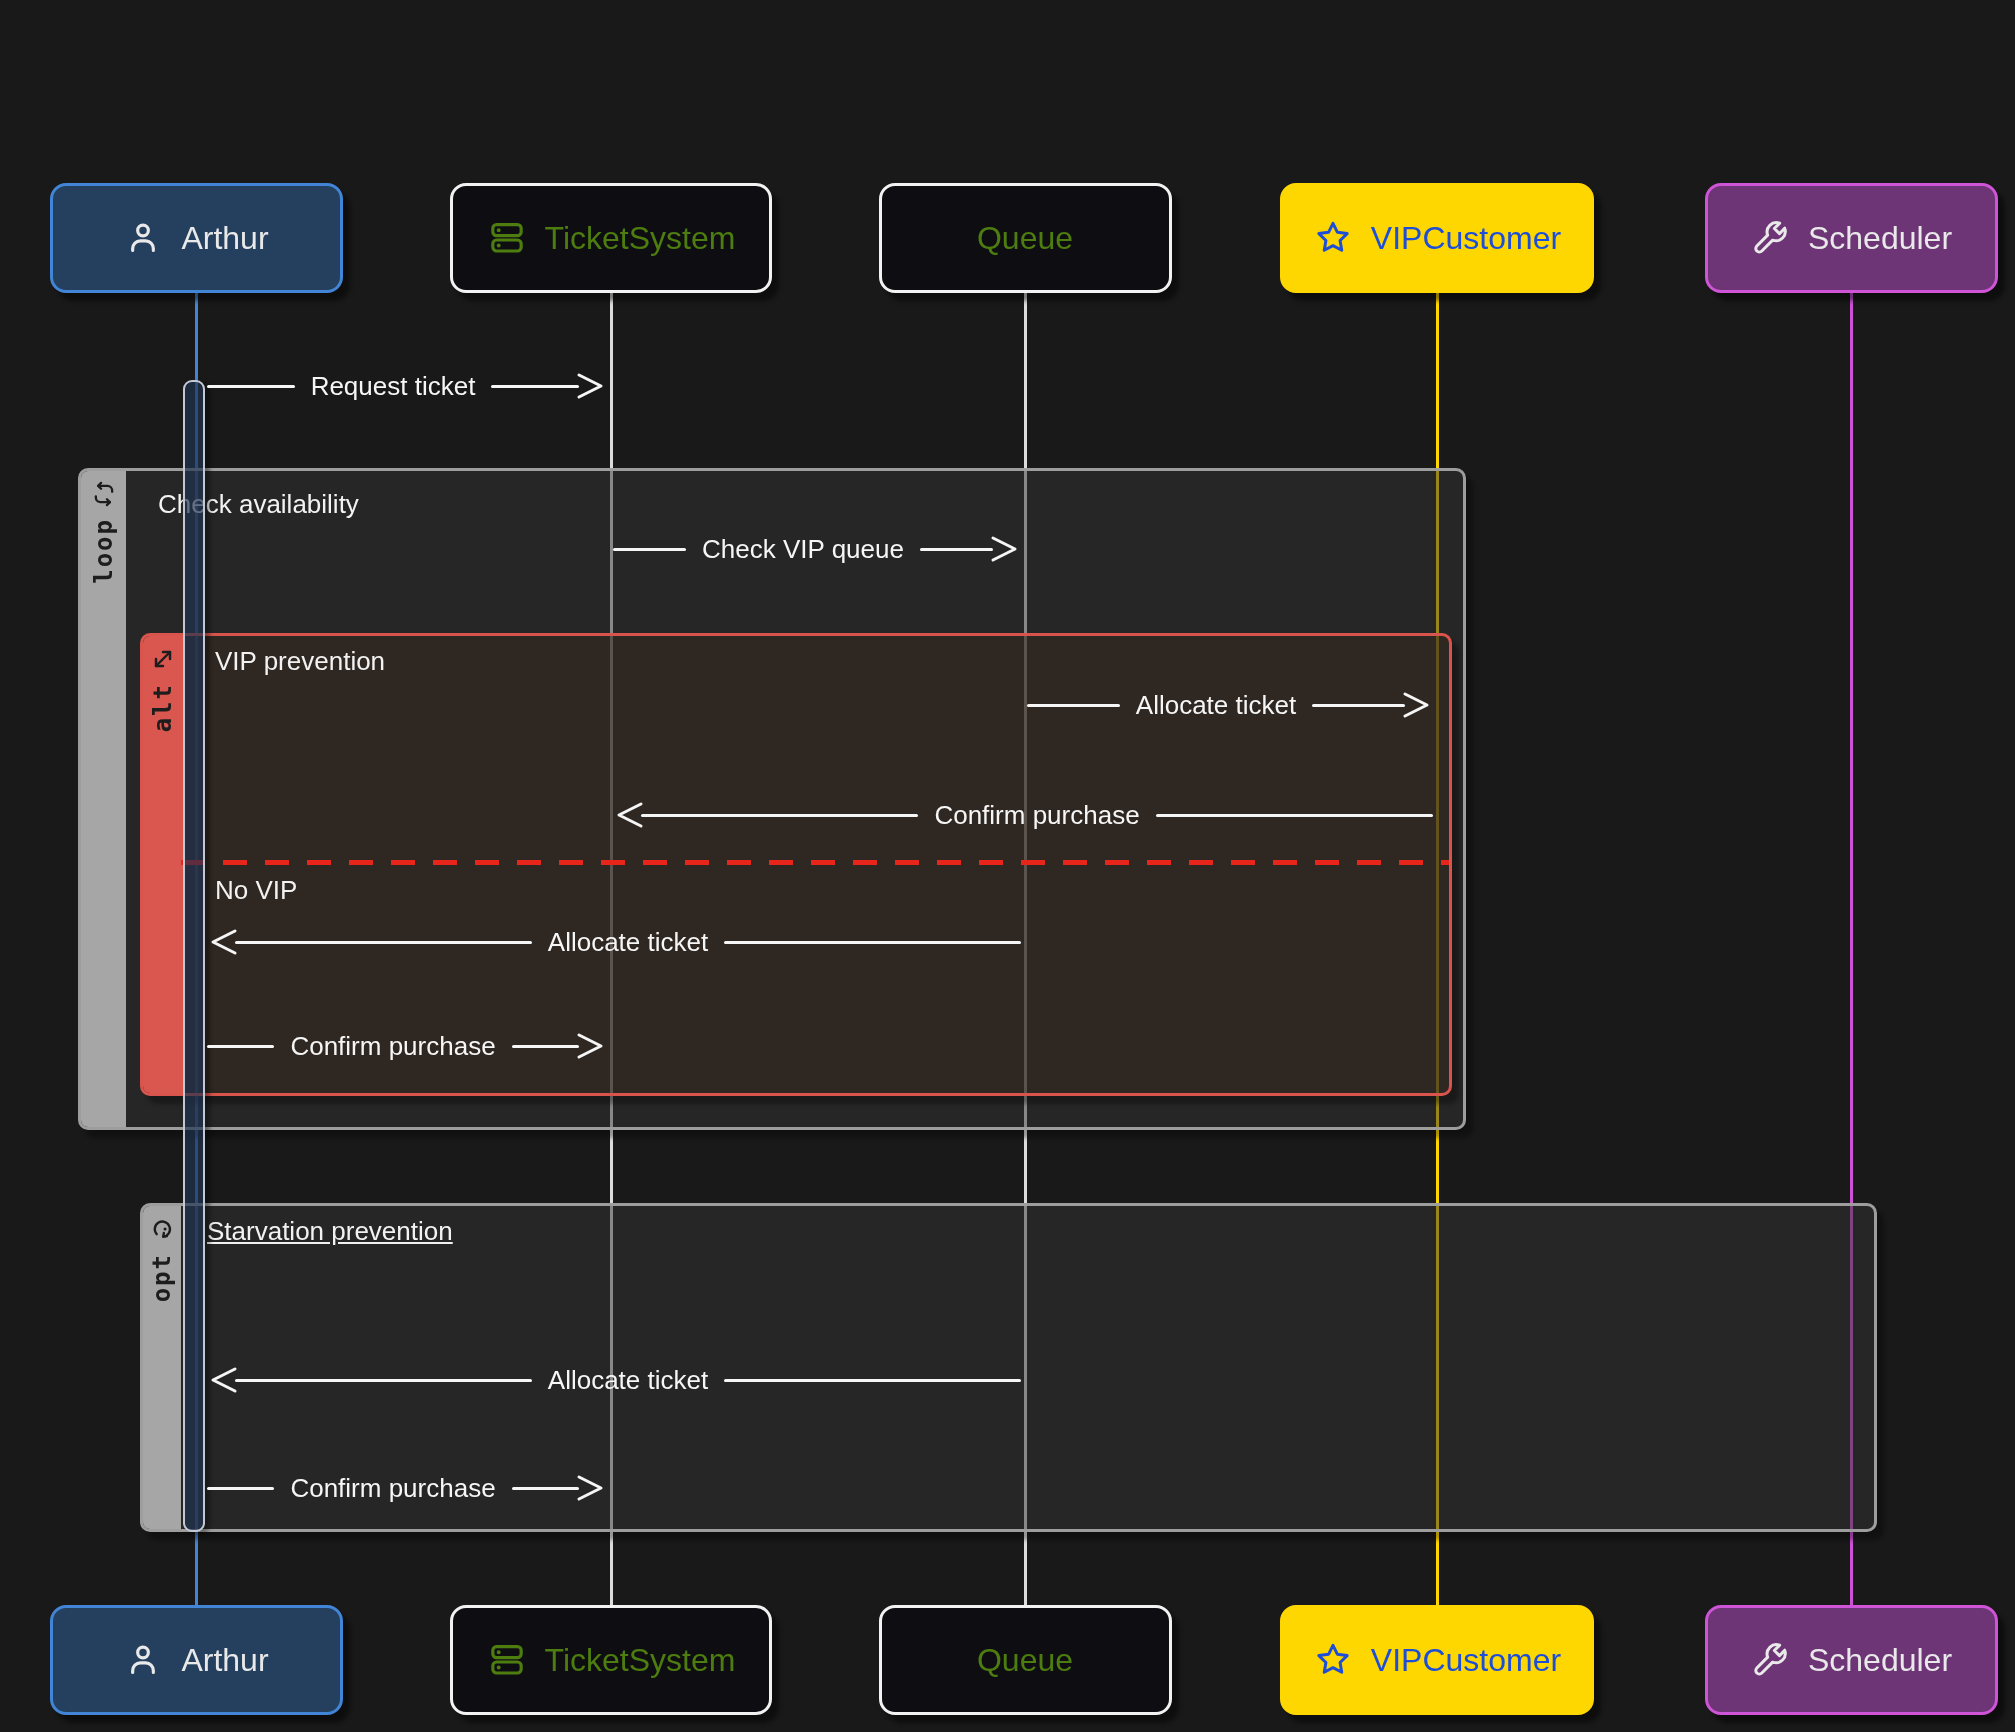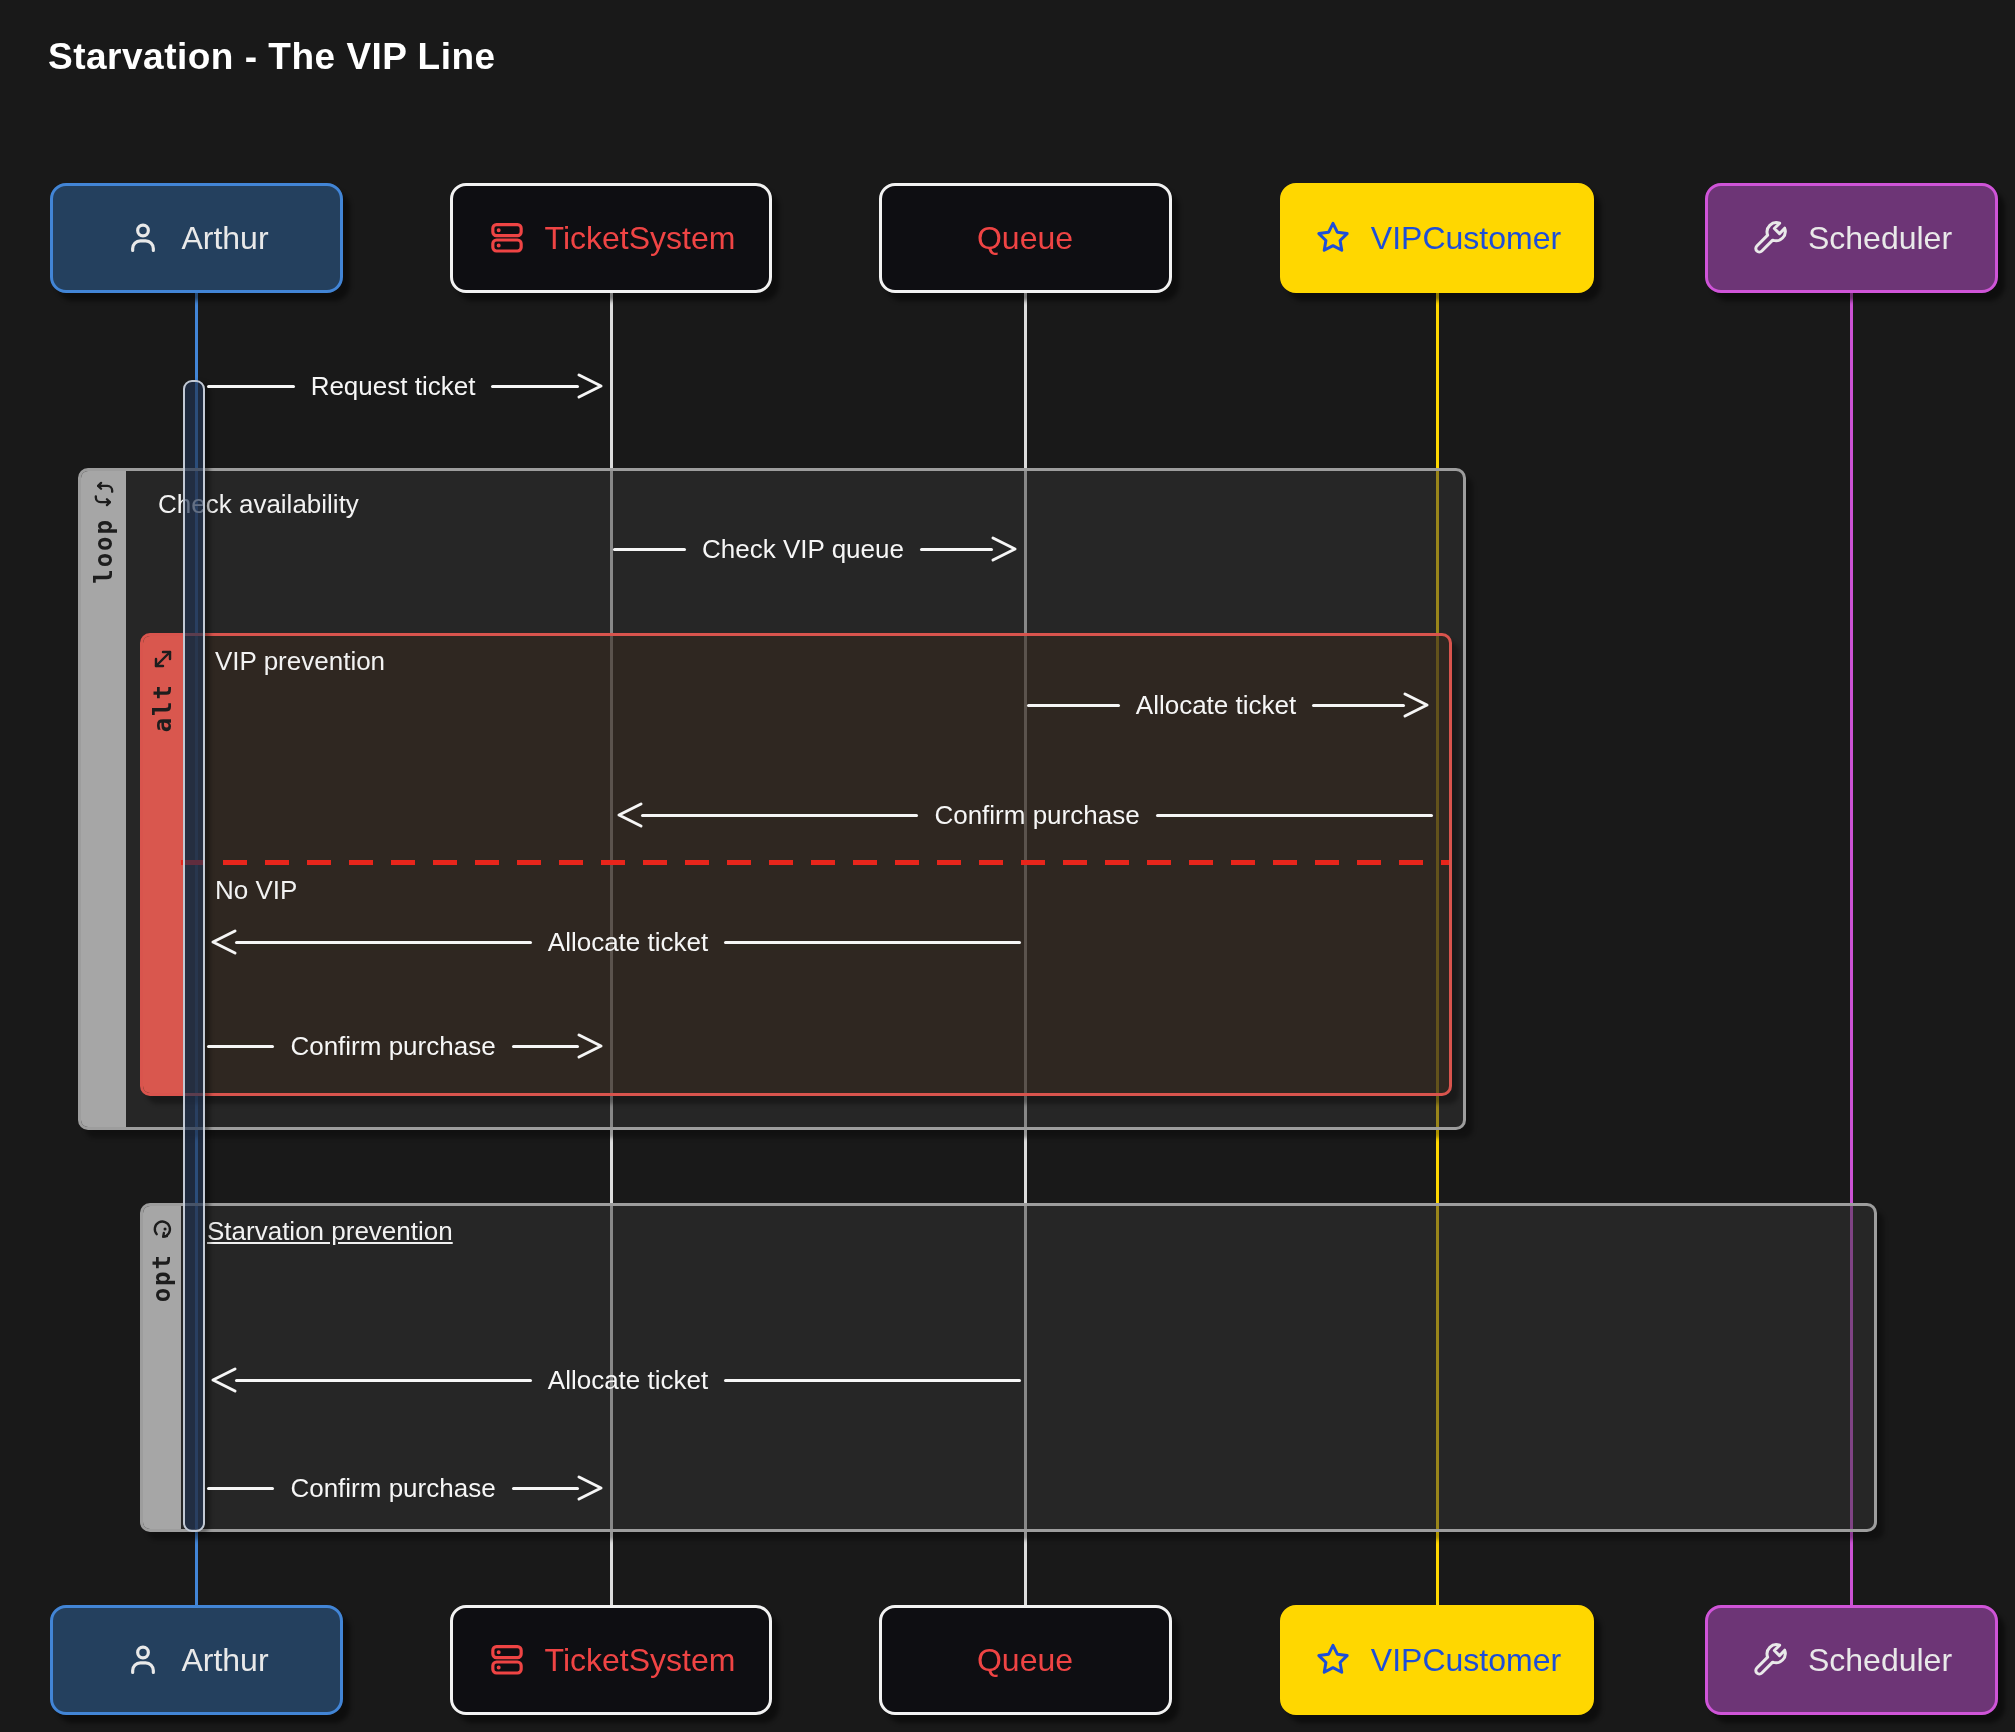--- a/index.html
+++ b/index.html
@@ -43,31 +43,30 @@
   .msg .mlabel { flex:0 0 auto; padding:0 16px; font-size:26px; white-space:nowrap; }
   .msg svg.head { flex:0 0 auto; }
   .head-r { margin-left:-6px; }
   .head-l { margin-right:-6px; }
 
   .actor-box { position:absolute; height:110px; border-radius:16px;
                display:flex; align-items:center; justify-content:center; gap:18px;
                font-size:32px; z-index:7; box-shadow:7px 8px 4px rgba(0,0,0,.45);
                box-sizing:border-box; }
   .actor-blue   { background:#24405e; border:3px solid #4285d6; color:#e9e9e9; }
-  .actor-dark   { background:#0e0e12; border:3px solid #f2f2f2; color:#ef4444; }
+  .actor-dark   { background:#0e0e12; border:3px solid #f2f2f2; color:#4d7c0f; }
   .actor-yellow { background:#ffd700; border:3px solid #ffd700; color:#1d4ed8; }
   .actor-purple { background:#6d3576; border:3px solid #cf54d8; color:#e9e9e9; }
   .actor-icon svg { width:40px; height:40px; display:block; }
   .actor-label { white-space:nowrap; }
 </style>
 </head>
 <body>
 
 <div class="stage">
-  <h1 class="title">Starvation - The VIP Line</h1>
   <div id="canvas">
       <div class="lifeline" style="left: 194.5px; top: 291px; height: 1316px; background: rgb(66, 133, 214);"></div>
       <div class="lifeline" style="left: 609.5px; top: 291px; height: 1316px; background: rgb(220, 220, 220);"></div>
       <div class="lifeline" style="left: 1023.5px; top: 291px; height: 1316px; background: rgb(220, 220, 220);"></div>
       <div class="lifeline" style="left: 1435.5px; top: 291px; height: 1316px; background: rgb(255, 215, 0);"></div>
       <div class="lifeline" style="left: 1849.5px; top: 291px; height: 1316px; background: rgb(203, 82, 212);"></div>
       <div class="frame frame-gray" style="left: 78px; top: 468px; width: 1382px; height: 656px;">
         <div class="frame-tab tab-gray" style="width: 45px;">
           <span class="tab-icon">
             <svg viewBox="0 0 24 24" fill="none" stroke="currentColor" stroke-width="2" stroke-linecap="round" stroke-linejoin="round">

